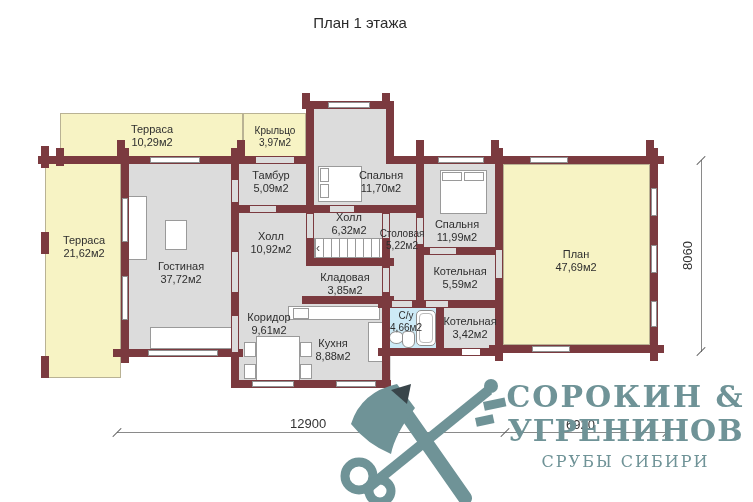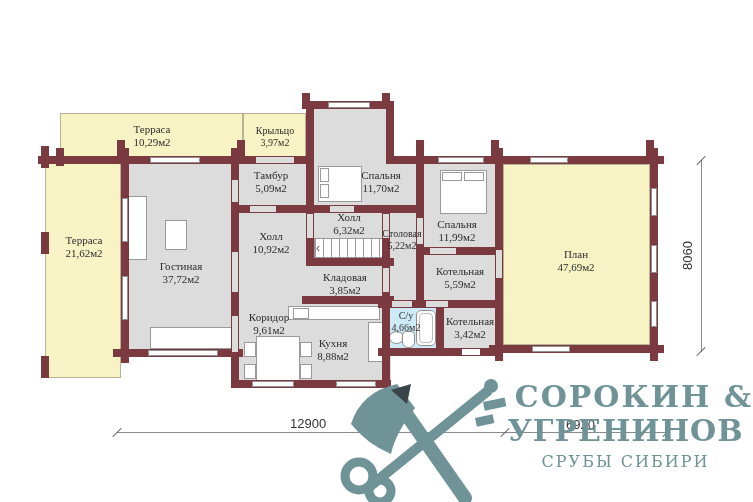--- a/index.html
+++ b/index.html
@@ -13,21 +13,21 @@
   .floor{background:var(--floor);}
   .bath{background:var(--bath);}
   .wall{position:absolute;background:var(--wall);}
   .win{position:absolute;background:#fff;border:1px solid #8f8f8f;box-sizing:border-box;}
   .door{position:absolute;}
   .tab{position:absolute;background:var(--wall);}
   .furn{position:absolute;background:#fff;border:1px solid #9a9a9a;box-sizing:border-box;}
   
   .rlabel{position:absolute;transform:translate(-50%,-50%);text-align:center;
           font-size:11px;line-height:13px;color:#2e2e2e;white-space:nowrap;}
-  .rlabel span{display:block;font-family:Liberation Serif, serif;}
+  .rlabel span{display:block;}
   .rlabel.sm{font-size:10px;line-height:12px;}
   
   #stairs{position:absolute;left:314px;top:238px;width:70px;height:20px;background:#fff;
           border:1px solid #999;box-sizing:border-box;
           background-image:repeating-linear-gradient(90deg,#999 0 1px,#fff 1px 8px);}
   #stairs-arrow{position:absolute;left:316px;top:240px;font-size:12px;color:#555;line-height:16px;}
   
   .tub{position:absolute;left:416px;top:310px;width:20px;height:36px;background:#fff;
        border:1px solid #8f8f8f;border-radius:5px;box-sizing:border-box;}
   .tub:after{content:"";position:absolute;left:2px;top:2px;right:2px;bottom:2px;
@@ -38,29 +38,30 @@
        border:1px solid #8f8f8f;border-radius:4px 4px 6px 6px;}
   .burner{position:absolute;width:4px;height:4px;border:1px solid #999;border-radius:50%;background:#fff;}
   
   .dline{position:absolute;background:#8a8a8a;}
   .tick{position:absolute;width:12px;height:1px;background:#555;transform:rotate(-45deg);}
   .dimtxt{position:absolute;font-size:13px;color:#333;background:transparent;}
   #dim-right-label{transform:rotate(-90deg);transform-origin:center;}
   
   #logo-text{position:absolute;left:498px;top:380px;width:255px;text-align:center;
              color:var(--logo);font-family:"DejaVu Serif", serif;}
-  #logo-text .b1{font-size:30px;font-weight:bold;letter-spacing:2px;line-height:34px;text-align:right;}
+  #logo-text .b1{font-size:30px;font-weight:bold;letter-spacing:2px;line-height:34px;}
   #logo-text .b2{font-size:30px;font-weight:bold;letter-spacing:1px;line-height:34px;}
   #logo-text .b3{font-size:16px;letter-spacing:2px;line-height:28px;}
 </style>
 </head>
 <body>
 
 <div id="stage">
 
+  <div class="abs" id="title">План 1 этажа</div>
 
   <div class="zone terr" style="left:60px;top:113px;width:183px;height:47px"></div>
   <div class="zone terr" style="left:243px;top:113px;width:63px;height:47px"></div>
   <div class="zone terr" style="left:45px;top:157px;width:76px;height:221px"></div>
   <div class="zone terr" style="left:503px;top:164px;width:147px;height:181px"></div>
 
   <div class="zone floor" style="left:125px;top:160px;width:110px;height:191px"></div>
   <div class="zone floor" style="left:235px;top:160px;width:260px;height:196px"></div>
   <div class="zone floor" style="left:235px;top:300px;width:156px;height:84px"></div>
   <div class="zone floor" style="left:314px;top:109px;width:72px;height:55px"></div>

